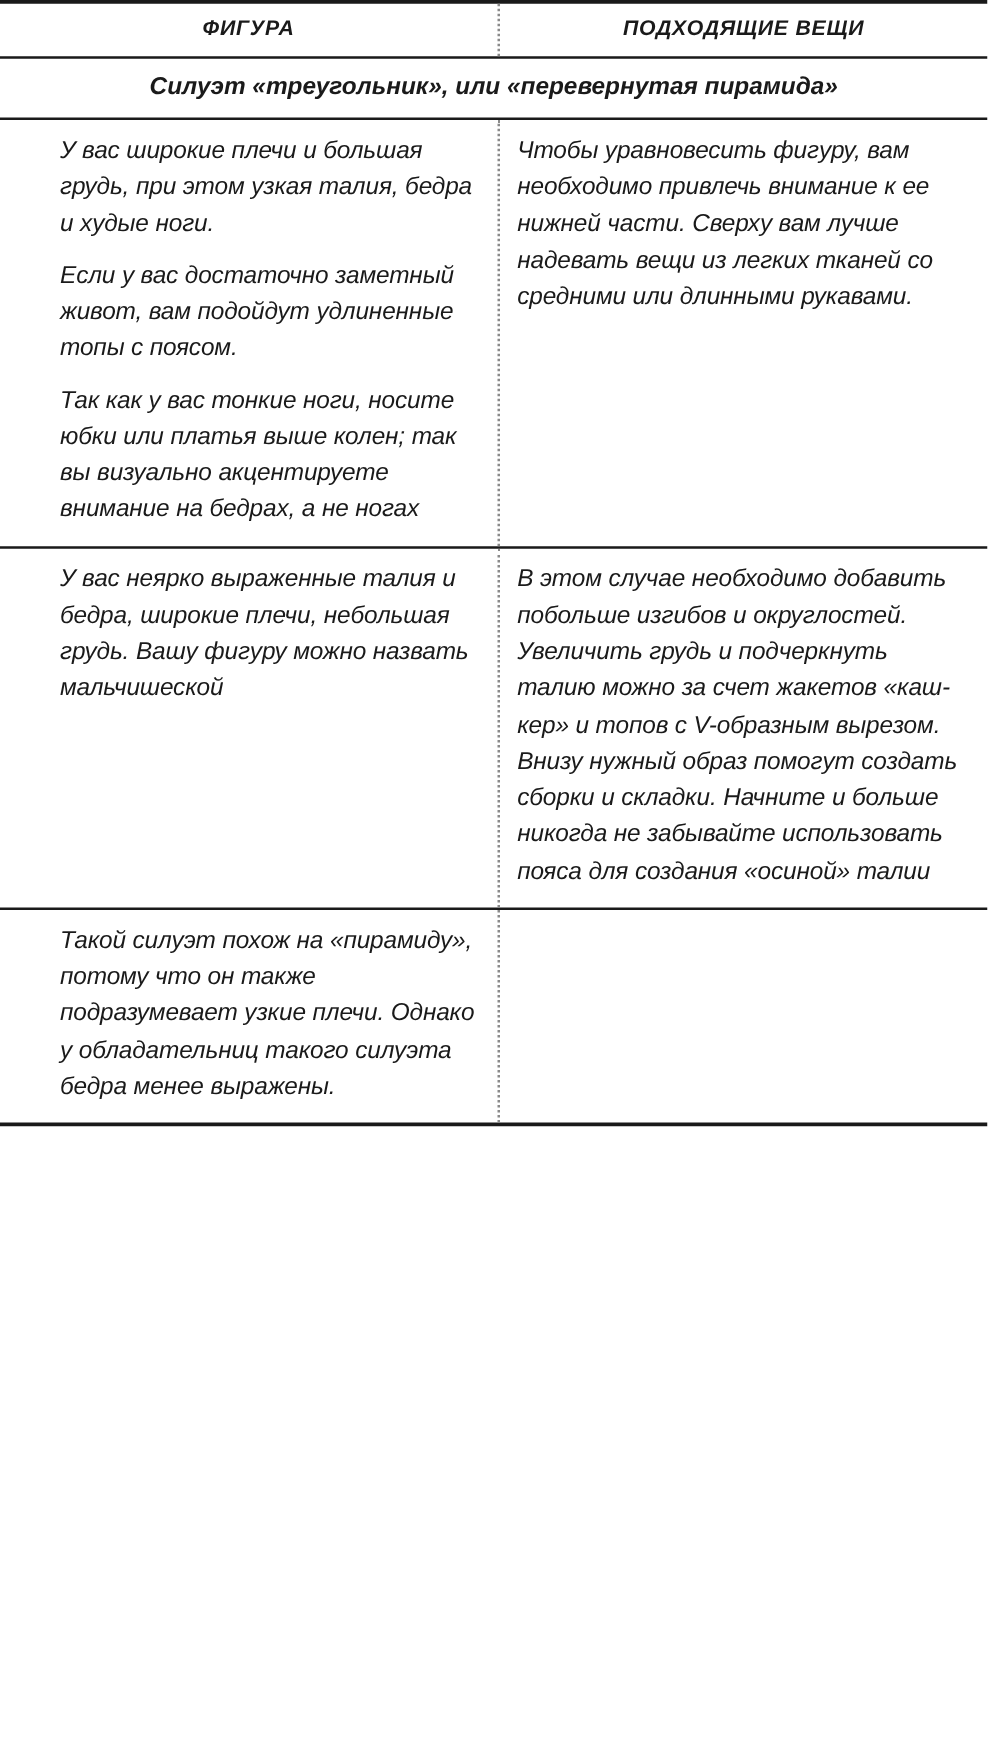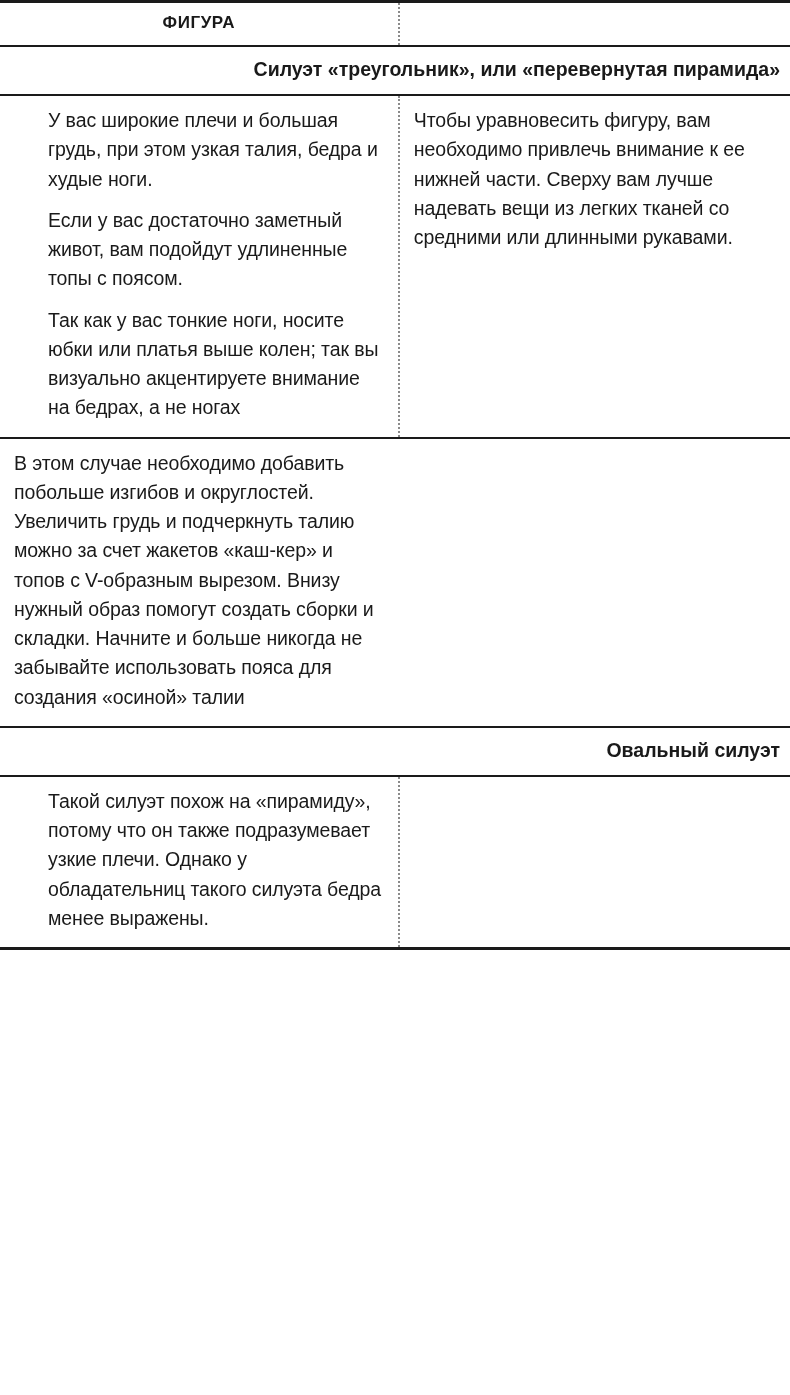--- a/index.html
+++ b/index.html
@@ -12,20 +12,21 @@
     height: 1395px;
     font-family: "Liberation Sans", sans-serif;
     color: #1a1a1a;
     -webkit-font-smoothing: antialiased;
   }
   .table {
     width: 790px;
     box-sizing: border-box;
     border-top: 3px solid #1a1a1a;
     border-bottom: 3px solid #1a1a1a;
+    font-style: italic;
   }
   .row {
     display: flex;
     width: 100%;
     box-sizing: border-box;
   }
   .row.header-row {
     border-bottom: 2px solid #1a1a1a;
   }
   .row.section-row {
@@ -52,21 +53,21 @@
   .head-cell {
     text-align: center;
     font-weight: bold;
     font-size: 17px;
     letter-spacing: 0.6px;
     padding: 10px 10px 12px 10px;
     text-transform: uppercase;
   }
   .section-cell {
     width: 100%;
-    text-align: right;
+    text-align: center;
     font-weight: bold;
     font-size: 19.5px;
     padding: 11px 10px 13px 10px;
     border-right: none;
   }
   .para {
     font-size: 19.5px;
     line-height: 1.50;
     margin: 0;
     padding: 0;
@@ -78,44 +79,45 @@
   .tall-left { min-height: 330px; }
   .tall-right { min-height: 330px; }
 </style>
 </head>
 <body>
 
 <div class="table">
 
   <div class="row header-row">
     <div class="cell col-left head-cell">ФИГУРА</div>
+    <div class="cell col-right head-cell">ПОДХОДЯЩИЕ ВЕЩИ</div>
   </div>
 
   <div class="row section-row">
     <div class="cell section-cell">Силуэт «треугольник», или «перевернутая пирамида»</div>
   </div>
   <div class="row body-row">
     <div class="cell col-left tall-left">
       <p class="para">У вас широкие плечи и большая грудь, при этом узкая талия, бедра и худые ноги.</p>
       <p class="para">Если у вас достаточно заметный живот, вам подойдут удлиненные топы с поясом.</p>
       <p class="para">Так как у вас тонкие ноги, носите юбки или платья выше колен; так вы визуально акцентируете внимание на бедрах, а не ногах</p>
     </div>
     <div class="cell col-right tall-right">
       <p class="para">Чтобы уравновесить фигуру, вам необходимо привлечь внимание к ее нижней части. Сверху вам лучше надевать вещи из легких тканей со средними или длинными рукавами.</p>
     </div>
   </div>
 
   <div class="row body-row">
+    <div class="cell col-left">
+      <p class="para">У вас неярко выраженные талия и бедра, широкие плечи, небольшая грудь. Вашу фигуру можно назвать мальчишеской</p>
+    </div>
     <div class="cell col-right">
       <p class="para">В этом случае необходимо добавить побольше изгибов и округлостей. Увеличить грудь и подчеркнуть талию можно за счет жакетов «каш-кер» и топов с V-образным вырезом. Внизу нужный образ помогут создать сборки и складки. Начните и больше никогда не забывайте использовать пояса для создания «осиной» талии</p>
     </div>
   </div>
 
-  <div class="row section-row">
-    <div class="cell section-cell">Овальный силуэт</div>
-  </div>
   <div class="row body-row last">
     <div class="cell col-left">
       <p class="para">Такой силуэт похож на «пирамиду», потому что он также подразумевает узкие плечи. Однако у обладательниц такого силуэта бедра менее выражены.</p>
     </div>
   </div>
 
 </div>
 
 </body></html>

